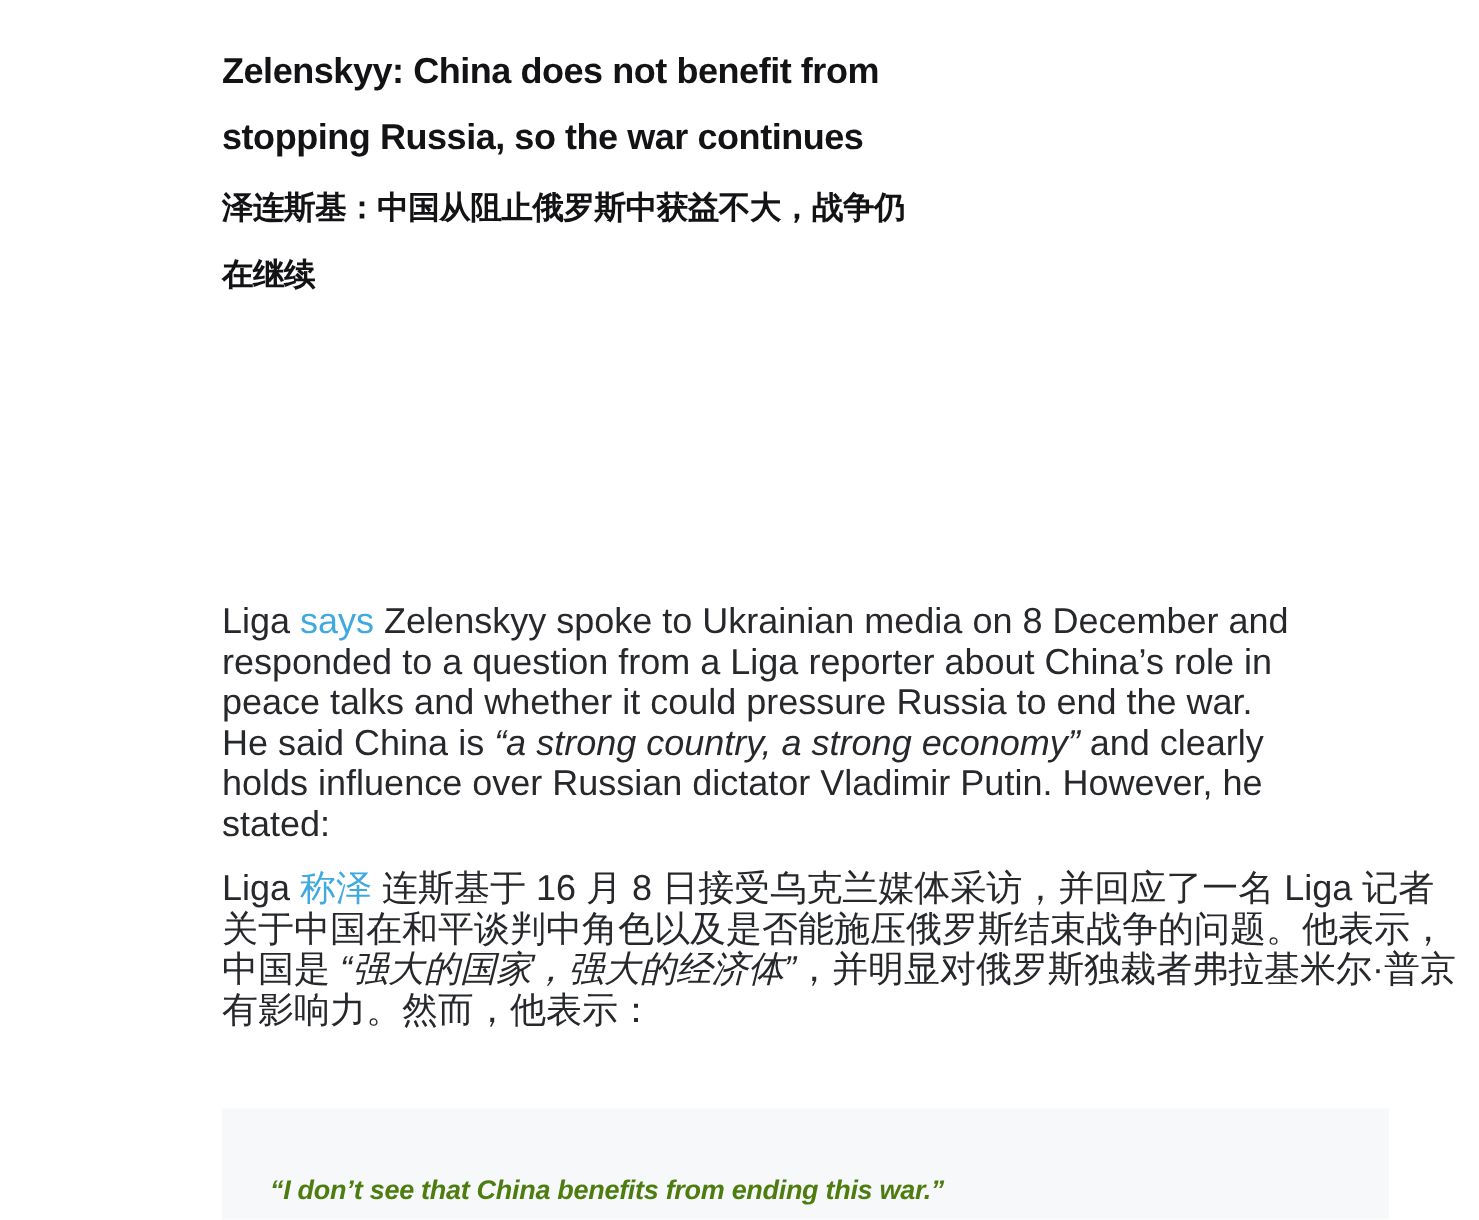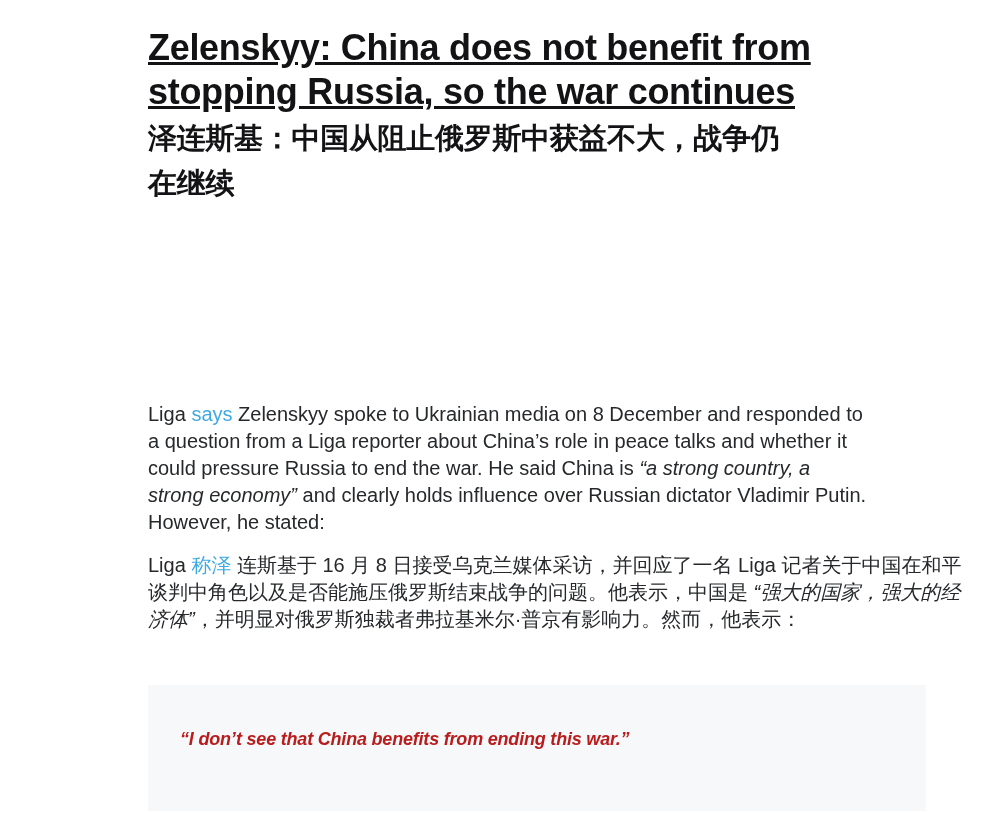--- a/index.html
+++ b/index.html
@@ -13,27 +13,27 @@
     color:#26282b;
   }
   .content { padding:26px 0 0 148px; }
 
   .headline {
     font-weight:700;
     color:#131316;
     letter-spacing:-0.3px;
     white-space:pre-line;
   }
-  .headline.en { font-size:36px; line-height:44px;text-decoration:underline; }
-  .headline.zh { font-size:29px; line-height:45px; margin-top:2px; }
+  .headline.en { font-size:24px; line-height:44px; }
+  .headline.zh { font-size:21px; line-height:45px; margin-top:2px; }
 
   .spacer { height:195px; }
 
   .para {
-    font-size:20px;
+    font-size:24px;
     line-height:27px;
     color:#26282b;
   }
   .para.en { max-width:722px; }
   .para.zh { max-width:824px; margin-top:16px; }
 
   a.inline-link {
     color:#3fa9e2;
     text-decoration:none;
     cursor:pointer;
@@ -44,21 +44,21 @@
     margin-top:52px;
     width:778px;
     background:#f7f8fa;
     padding:42px 40px 60px 32px;
   }
   .quote-line {
     font-size:18px;
     line-height:24px;
     font-weight:700;
     font-style:italic;
-    color:#b91c1c;
+    color:#4d7c0f;
     letter-spacing:-0.2px;
   }
   .quote-line + .quote-line { margin-top:21px; }
 </style>
 </head>
 <body>
 
 <div class="page">
   <div class="content">
 

